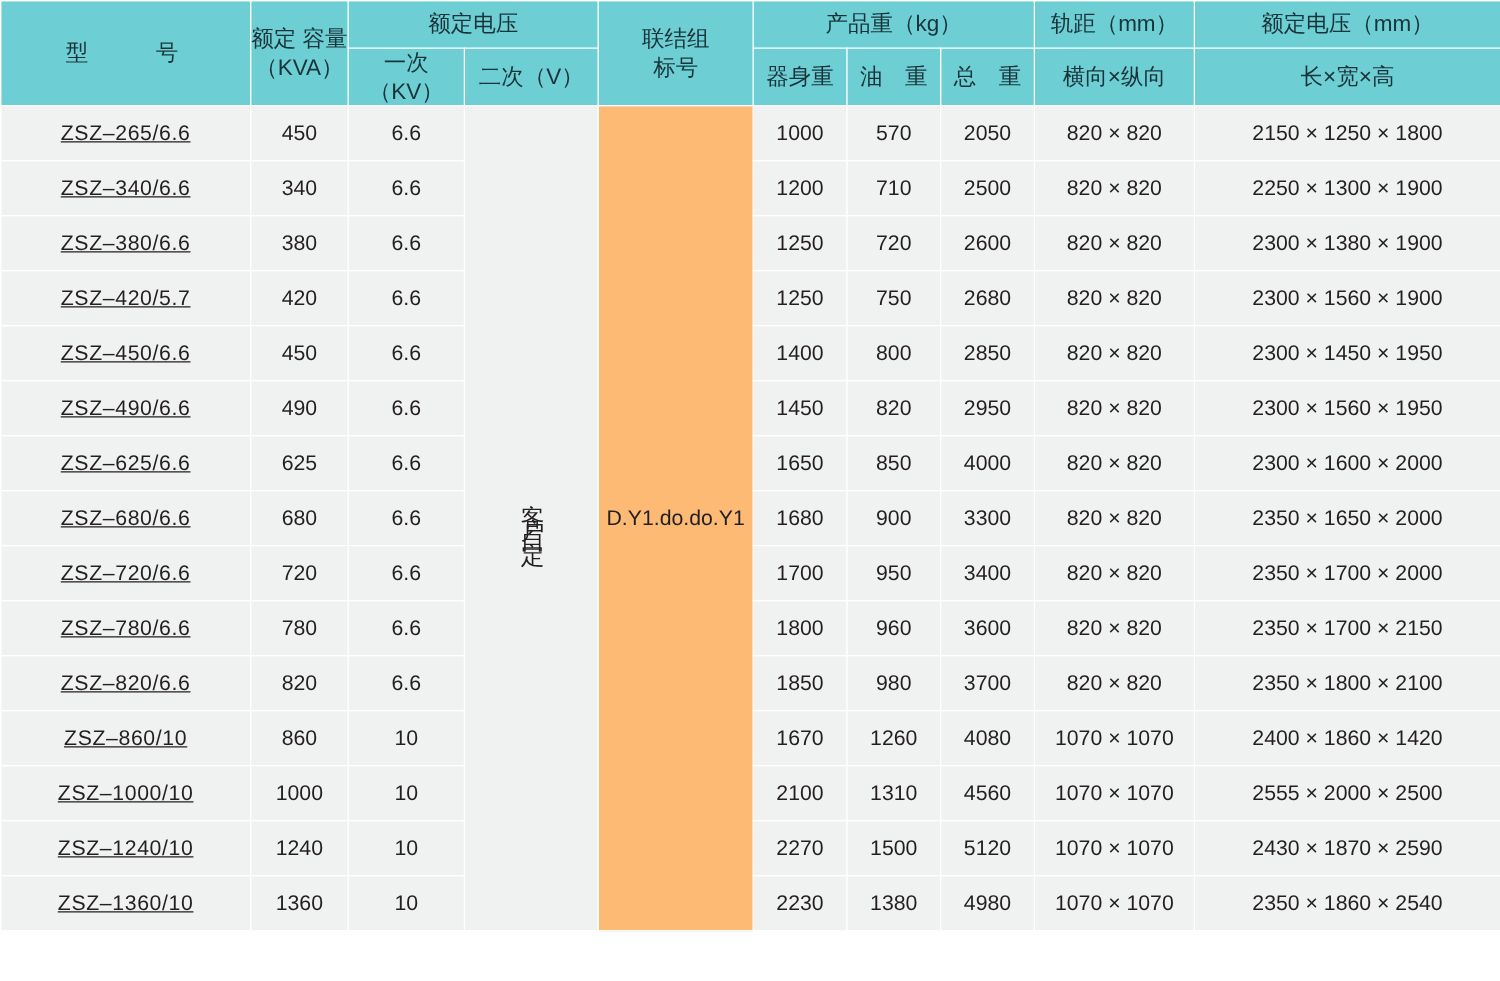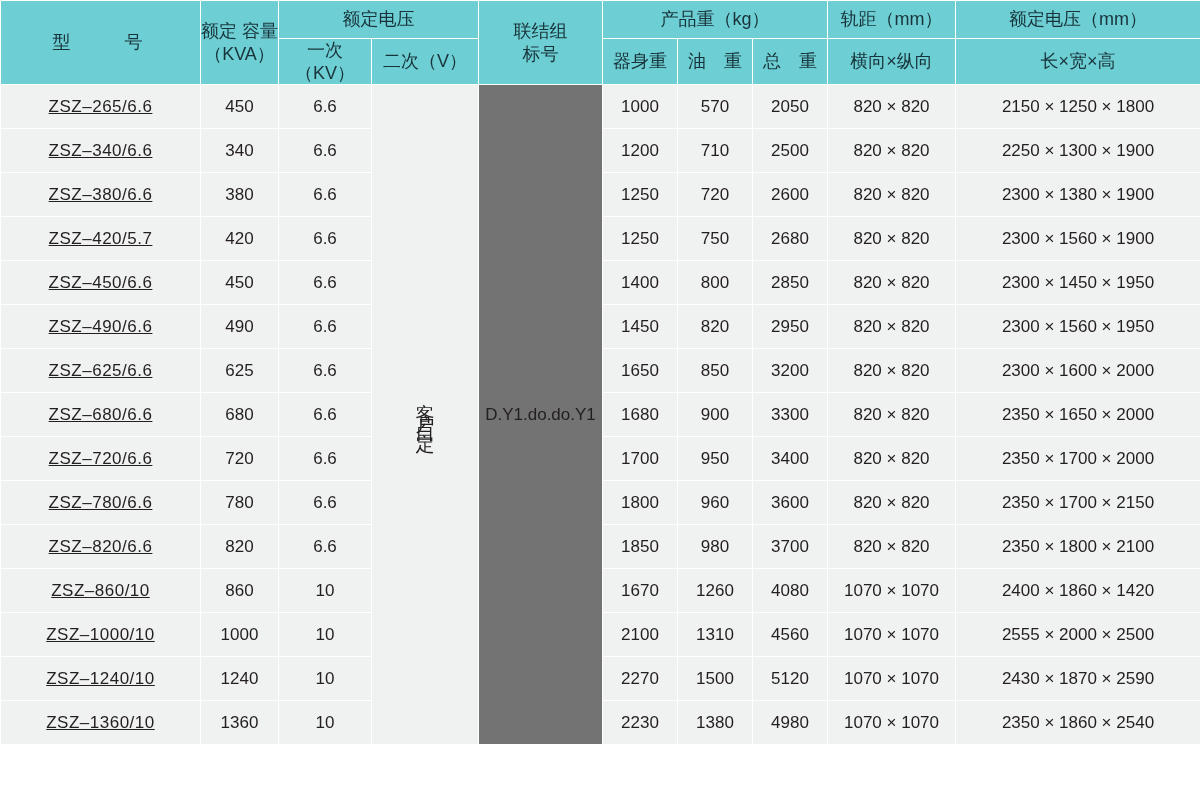--- a/index.html
+++ b/index.html
@@ -50,21 +50,21 @@
     letter-spacing: 2px;
     line-height: 1.9;
   }
   .vert .stack {
     writing-mode: vertical-rl;
     text-orientation: upright;
     display: inline-block;
     letter-spacing: 10px;
   }
   .joingroup {
-    background: #737373;
+    background: #fdba74;
     font-size: 17px;
   }
   .nowrap { white-space: nowrap; }
 </style>
 </head>
 <body>
 
 <table class="spec">
   <colgroup>
     <col style="width:200px">
@@ -174,21 +174,21 @@
       <td class="bd">2950</td>
       <td class="bd nowrap">820 × 820</td>
       <td class="bd nowrap">2300 × 1560 × 1950</td>
     </tr>
     <tr>
       <td class="bd model">ZSZ–625/6.6</td>
       <td class="bd">625</td>
       <td class="bd">6.6</td>
       <td class="bd">1650</td>
       <td class="bd">850</td>
-      <td class="bd">3200</td>
+      <td class="bd">4000</td>
       <td class="bd nowrap">820 × 820</td>
       <td class="bd nowrap">2300 × 1600 × 2000</td>
     </tr>
     <tr>
       <td class="bd model">ZSZ–680/6.6</td>
       <td class="bd">680</td>
       <td class="bd">6.6</td>
       <td class="bd">1680</td>
       <td class="bd">900</td>
       <td class="bd">3300</td>

